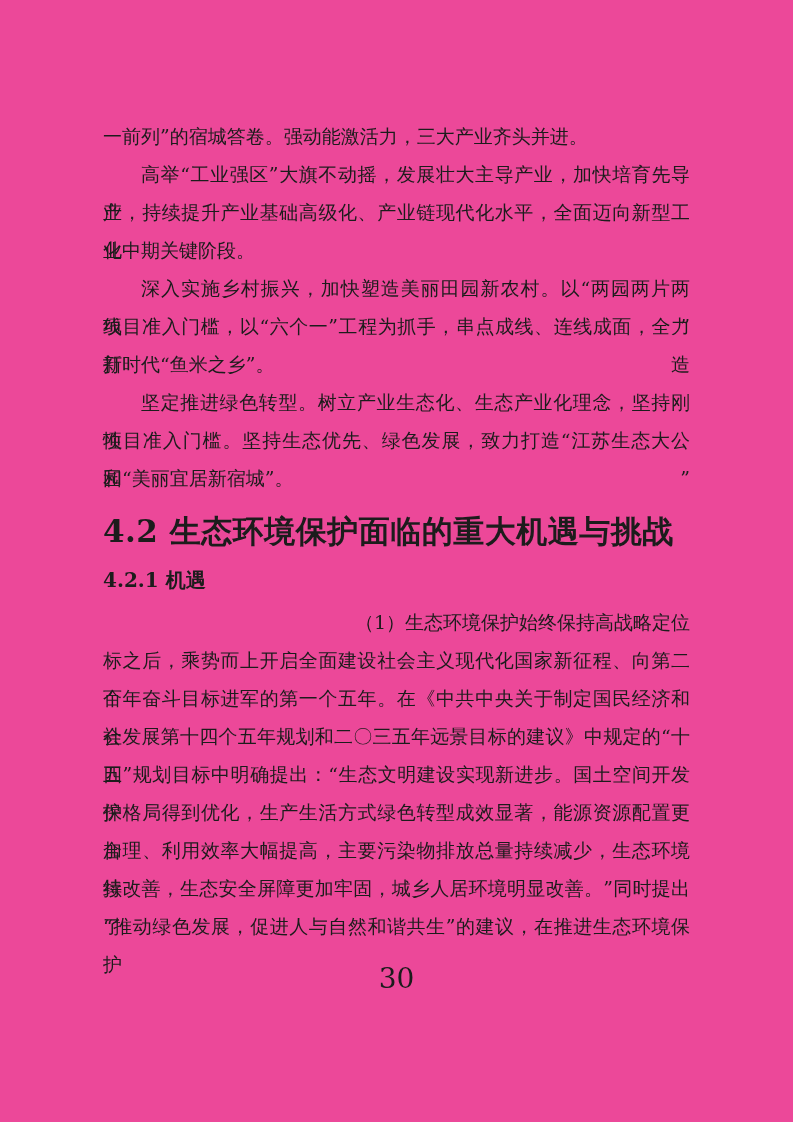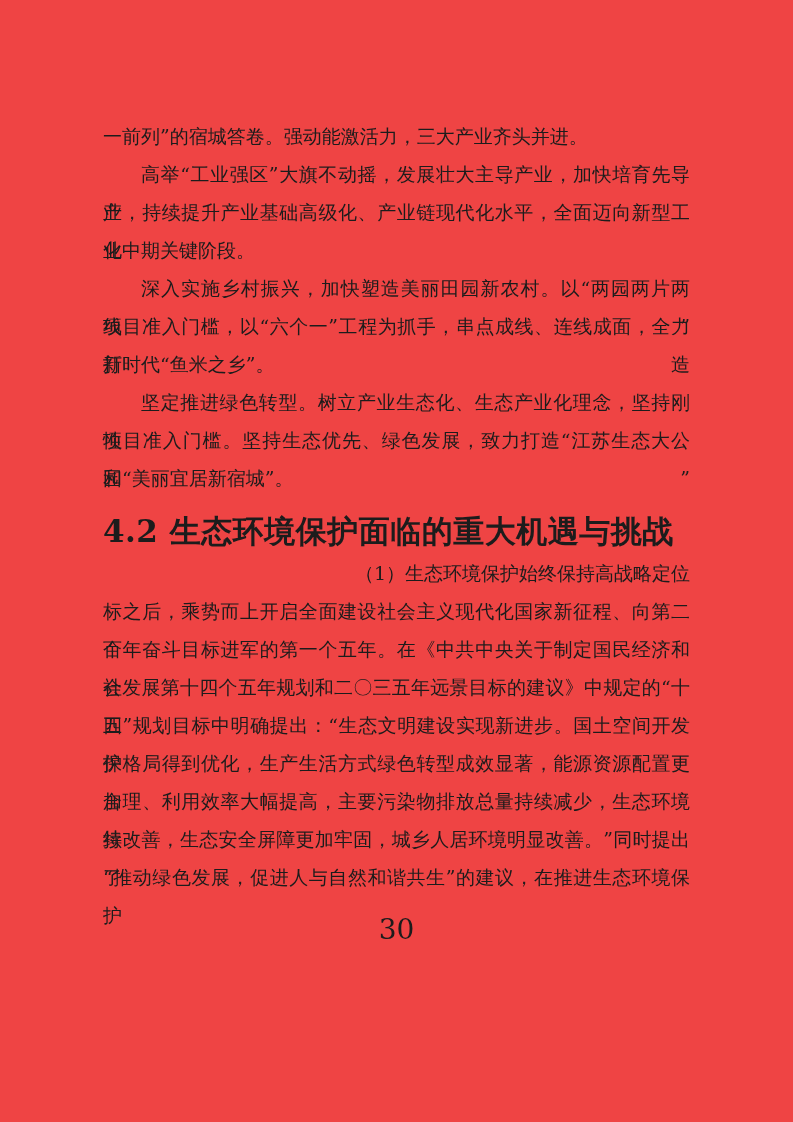--- a/index.html
+++ b/index.html
@@ -2,21 +2,21 @@
 <html><head>
 <meta charset="utf-8">
 <style>
   * { margin: 0; padding: 0; box-sizing: border-box; }
   html, body { background: #e8e8e8; }
   .page {
     position: relative;
     width: 793px;
     height: 1122px;
     margin: 0 auto;
-    background: #ef4444;
+    background: #ec4899;
     color: #1c1c1c;
     font-family: "DejaVu Serif", serif;
     overflow: hidden;
   }
   .content {
     position: absolute;
     top: 117px;
     left: 103px;
     width: 587px;
   }
@@ -80,20 +80,21 @@
     </div>
 
     <div>
       <div class="ln fill ind">坚定推进绿色转型。树立产业生态化、生态产业化理念，坚持刚性</div>
       <div class="ln fill">项目准入门槛。坚持生态优先、绿色发展，致力打造“江苏生态大公园”</div>
       <div class="ln">和“美丽宜居新宿城”。</div>
     </div>
 
     <div class="h-sec">4.2 生态环境保护面临的重大机遇与挑战</div>
 
+    <div class="h-sub">4.2.1 机遇</div>
 
     <div class="ln ind item-line">（1）生态环境保护始终保持高战略定位</div>
 
     <div>
       <div class="ln fill">标之后，乘势而上开启全面建设社会主义现代化国家新征程、向第二个</div>
       <div class="ln fill">百年奋斗目标进军的第一个五年。在《中共中央关于制定国民经济和社</div>
       <div class="ln fill">会发展第十四个五年规划和二〇三五年远景目标的建议》中规定的“十四</div>
       <div class="ln fill">五”规划目标中明确提出：“生态文明建设实现新进步。国土空间开发保</div>
       <div class="ln fill">护格局得到优化，生产生活方式绿色转型成效显著，能源资源配置更加</div>
       <div class="ln fill">合理、利用效率大幅提高，主要污染物排放总量持续减少，生态环境持</div>

